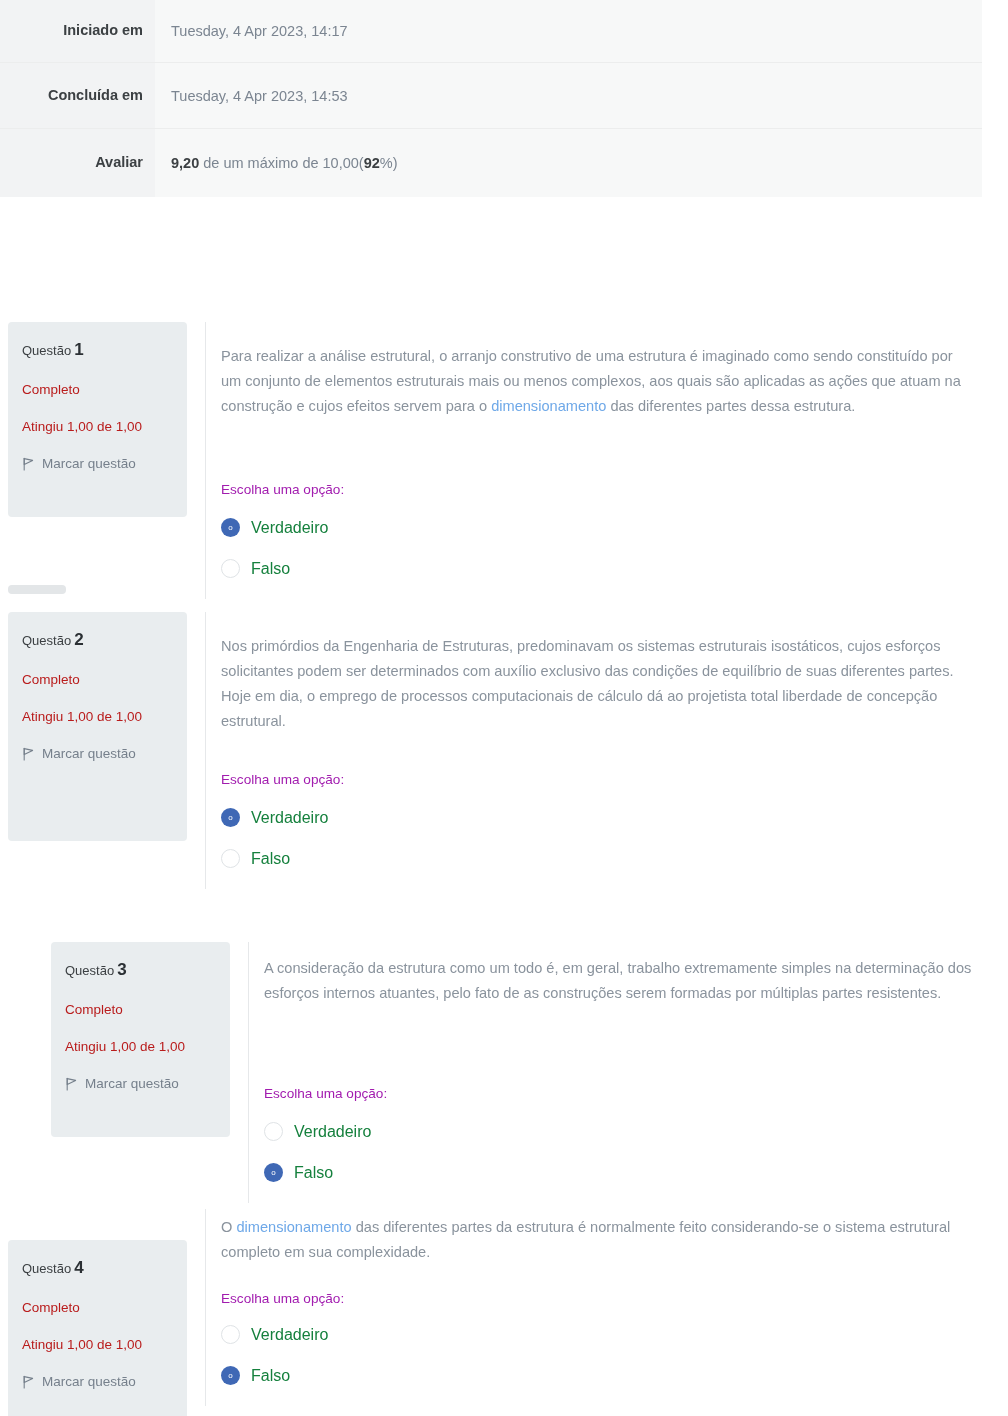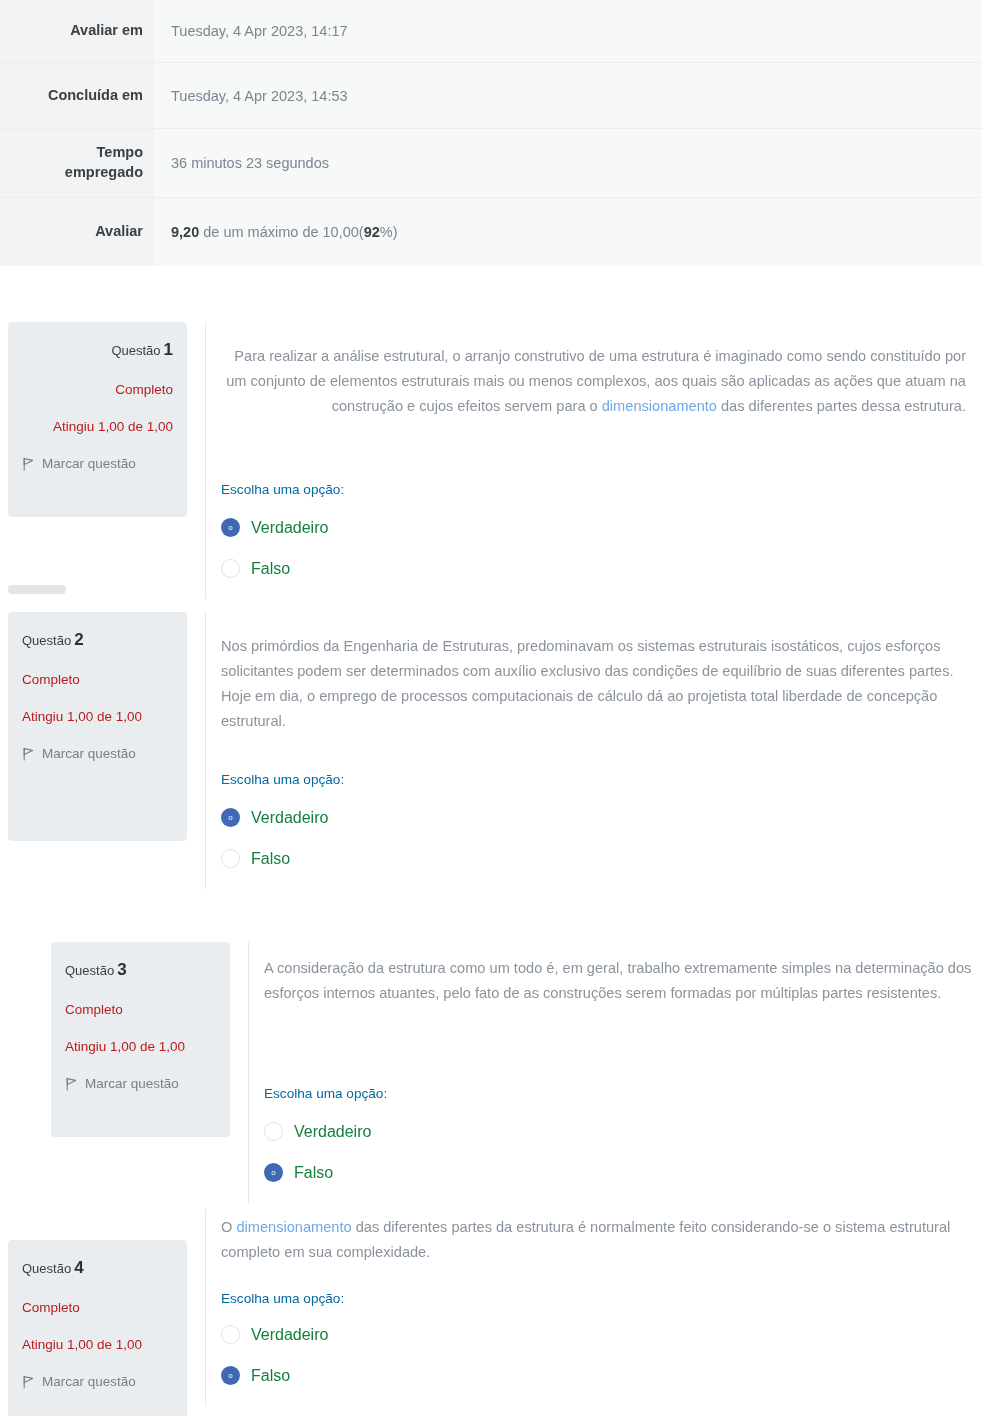--- a/index.html
+++ b/index.html
@@ -126,21 +126,21 @@
   .q-text {
     font-size: 14.6px;
     line-height: 1.72;
     color: #8a939d;
     margin: 0;
     padding-right: 10px;
   }
   .q-text .lnk { color: #6ea8e8; }
   .q-prompt {
     font-size: 13.6px;
-    color: #0369a1;
+    color: #a21caf;
     margin: 0;
   }
   .opt {
     display: flex;
     align-items: center;
     gap: 11px;
     margin: 0;
   }
   .radio {
     width: 19px;
@@ -168,45 +168,38 @@
     font-size: 16px;
     color: #15803d;
   }
 </style>
 </head>
 <body>
 
 <table class="summary">
   <tbody>
     <tr class="row-iniciado">
-      <th>Avaliar em</th>
+      <th>Iniciado em</th>
       <td>Tuesday, 4 Apr 2023, 14:17</td>
     </tr>
     <tr class="row-concluida">
       <th>Concluída em</th>
       <td>Tuesday, 4 Apr 2023, 14:53</td>
-    </tr>
-    <tr class="row-tempo">
-      <th>
-        <span>Tempo</span><br>
-        <span>empregado</span>
-      </th>
-      <td>36 minutos 23 segundos</td>
     </tr>
     <tr class="row-avaliar">
       <th>Avaliar</th>
       <td><span class="grade-strong">9,20</span><span> de um máximo de 10,00(</span><span class="grade-strong">92</span><span>%)</span></td>
     </tr>
   </tbody>
 </table>
 
 <div class="stray-bar"></div>
 
 <div id="questions-root">
-    <div class="qblock" style="top:322px; height:277px;text-align:right;">
+    <div class="qblock" style="top:322px; height:277px;">
       <div class="q-side" style="height:195px;">
         <div class="q-no"><span>Questão</span><b>1</b></div>
         <div class="q-state">Completo</div>
         <div class="q-state">Atingiu 1,00 de 1,00</div>
         <div class="q-flagrow">
           <span>
             <svg class="flag-icon" width="13" height="14" viewBox="0 0 13 14" fill="none" xmlns="http://www.w3.org/2000/svg" aria-hidden="true">
               <path d="M2.2 1.2 V13" stroke="#76808c" stroke-width="1.1" stroke-linecap="round"></path>
               <path d="M2.2 1.6 L10.6 3.4 L2.2 7.6 Z" stroke="#76808c" stroke-width="1.1" stroke-linejoin="round" fill="none"></path>
             </svg>

